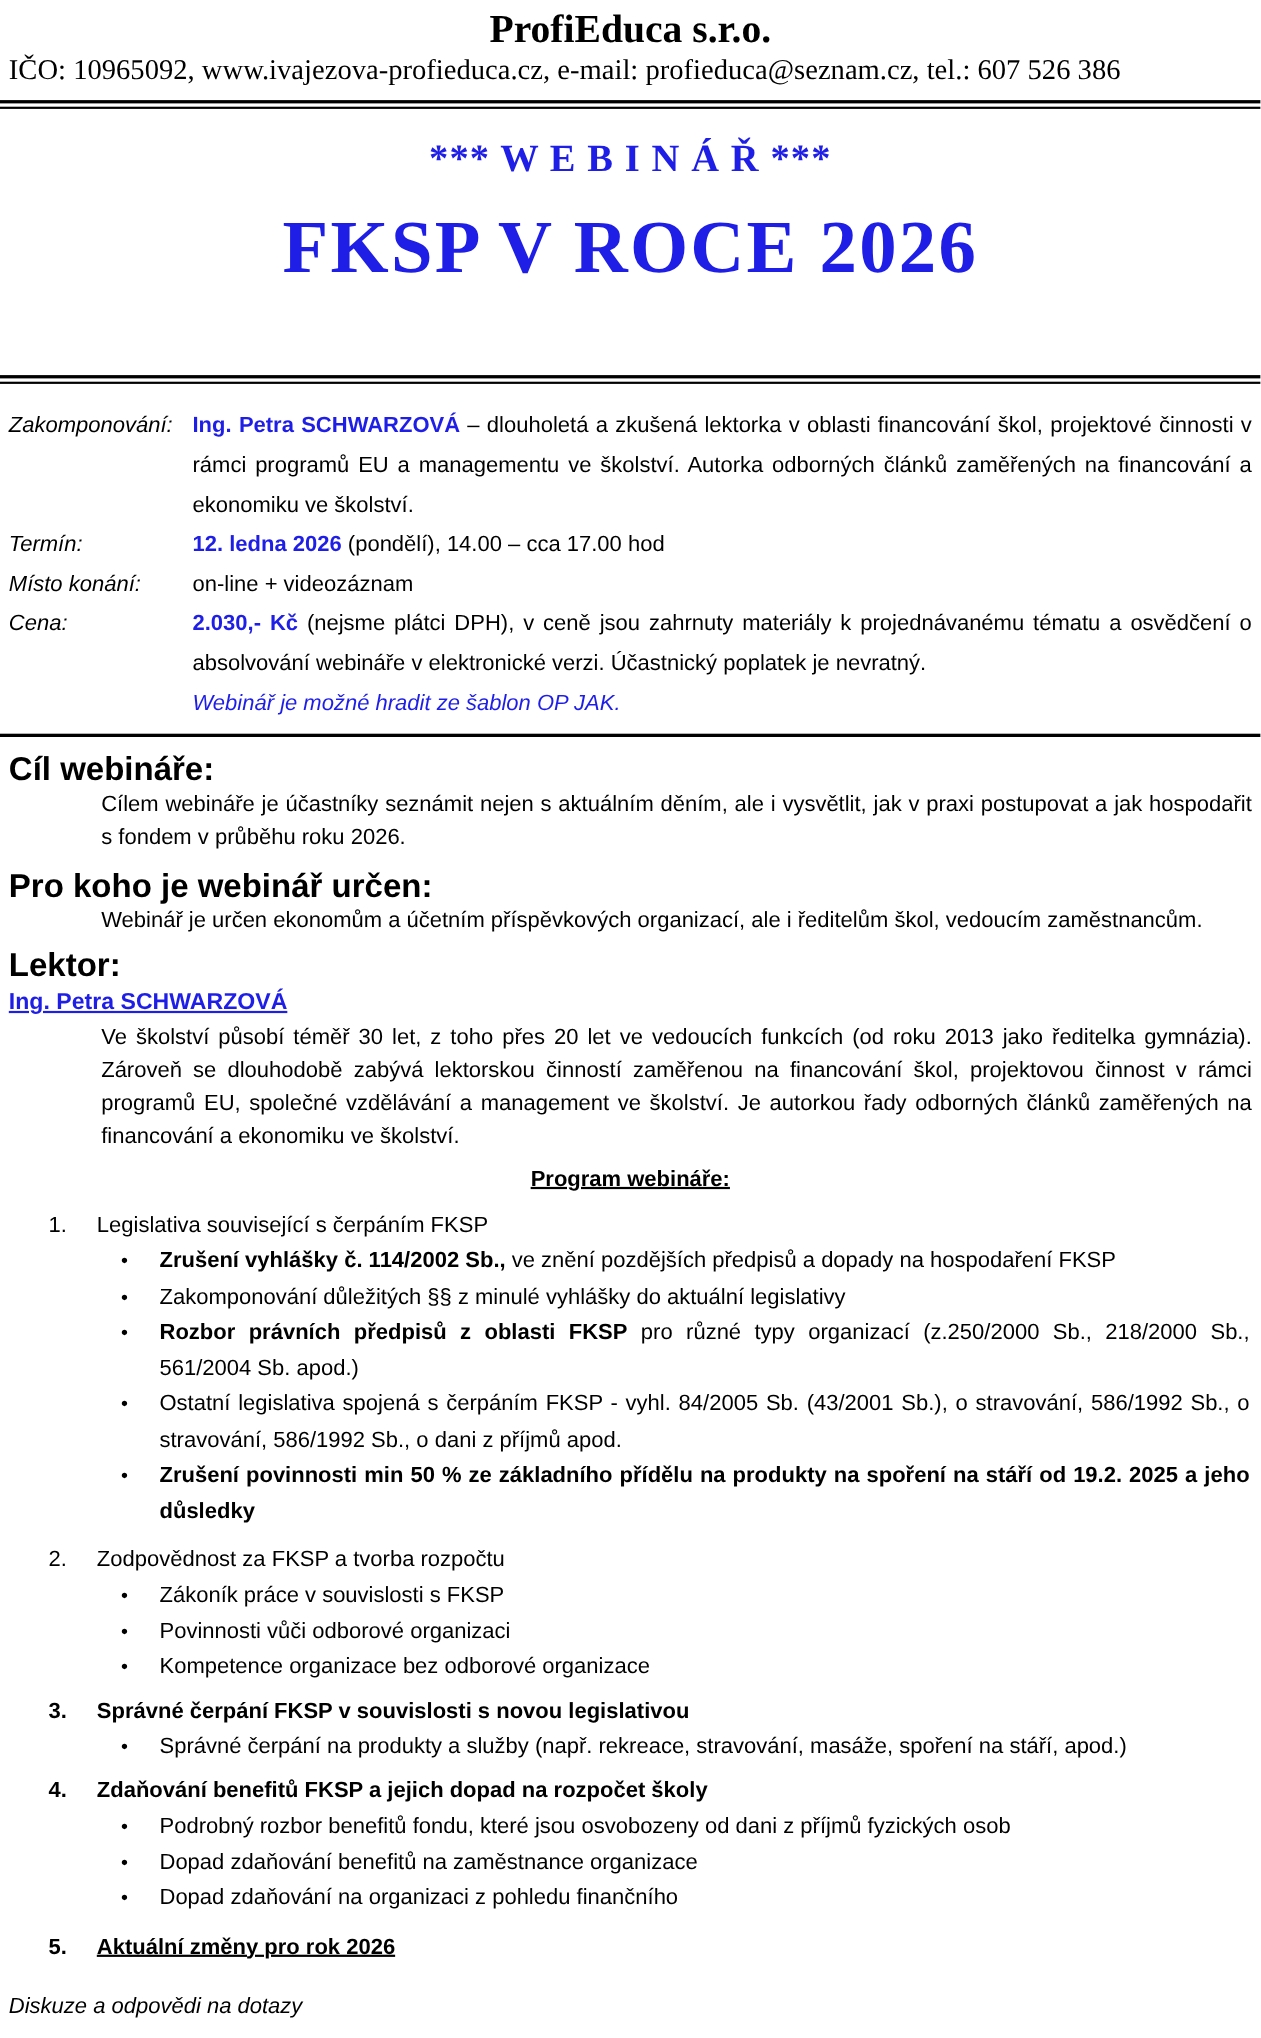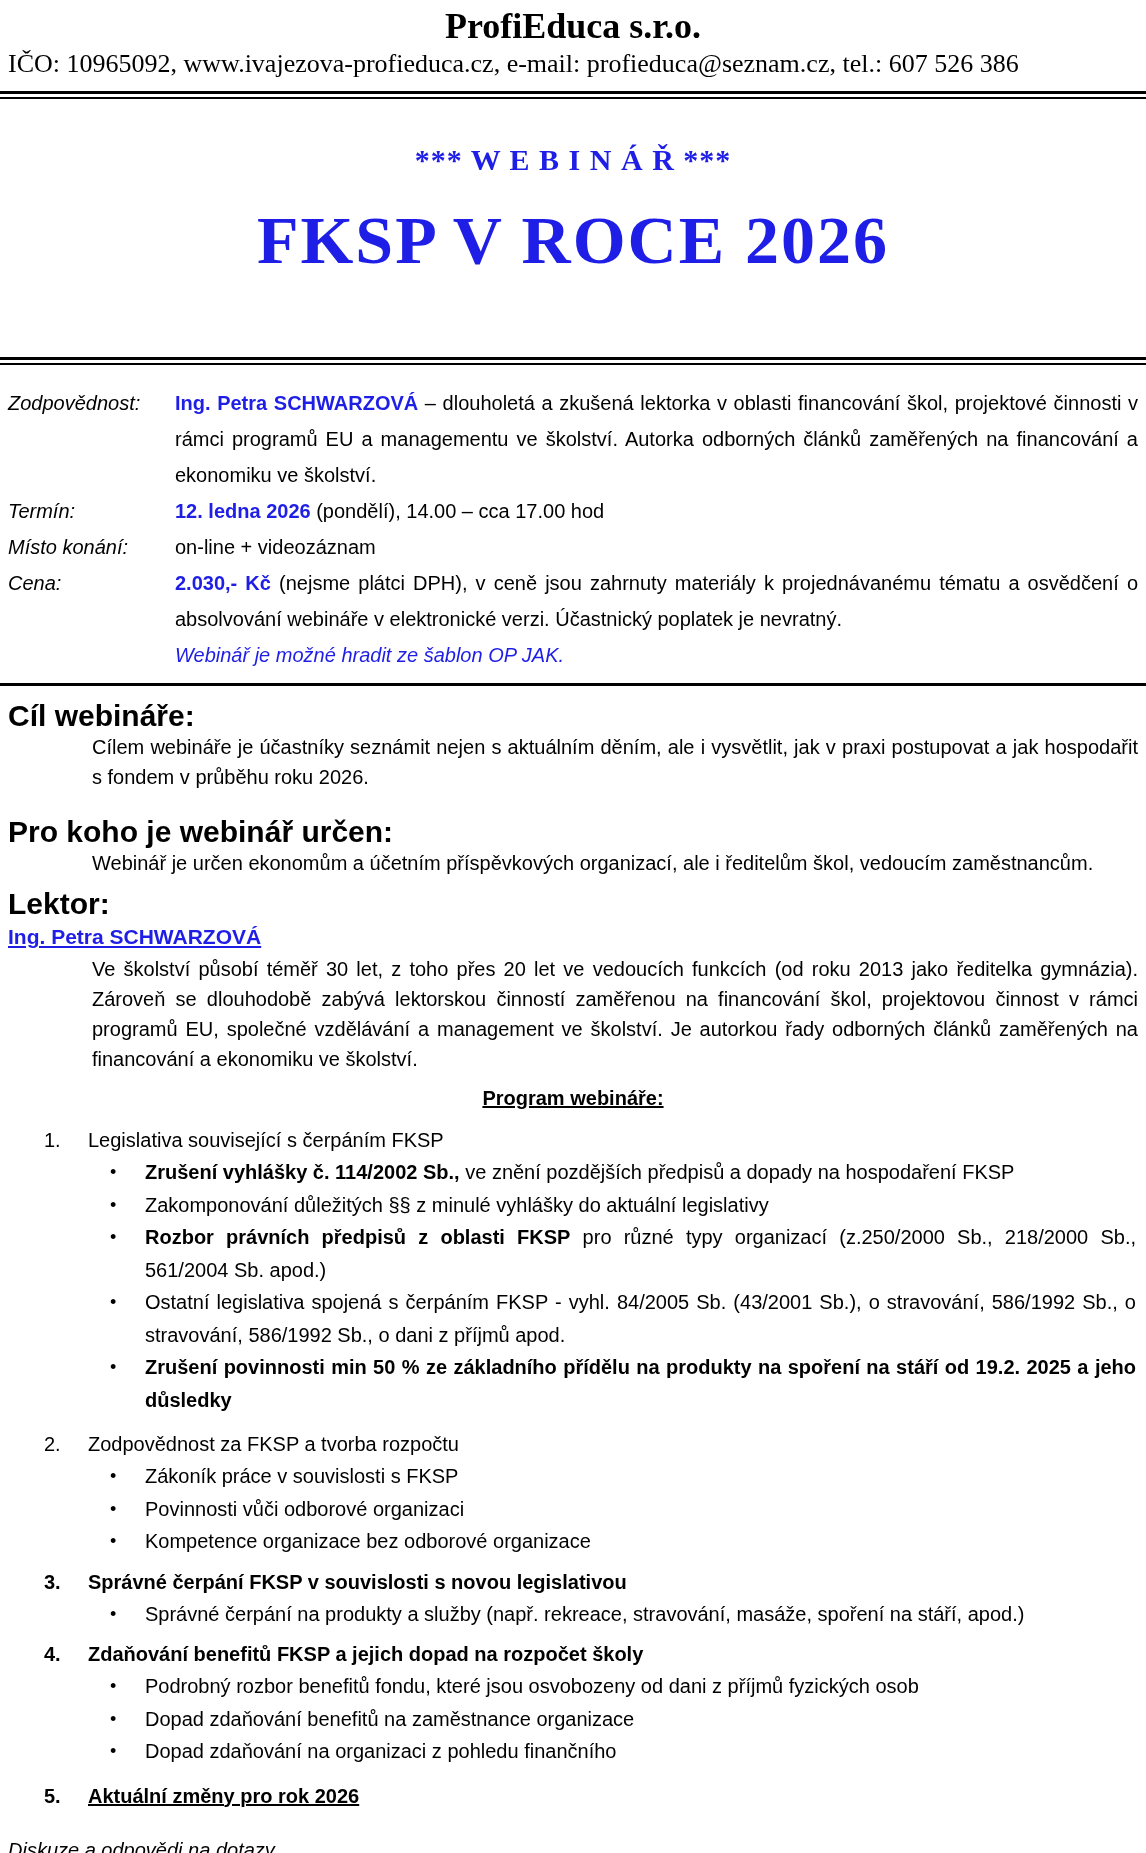--- a/index.html
+++ b/index.html
@@ -14,34 +14,34 @@
   .und   { text-decoration:underline; }
 
   .company { font-family:"Liberation Serif", serif; font-weight:bold; font-size:36px;
              line-height:40px; text-align:center; }
   .contact { font-family:"Liberation Serif", serif; font-size:26px; line-height:36px;
              text-align:left; margin-bottom:9px; white-space:nowrap; }
 
   .rule-double { margin:0 -8px; height:8px; border-top:3px solid #000; border-bottom:2px solid #000; }
   .rule-single { margin:10px -8px 0 -8px; border-top:3px solid #000; }
 
-  .banner { margin-top:44px; text-align:center; font-family:"Liberation Serif", serif;
-            font-weight:bold; font-size:30px; line-height:34px; letter-spacing:1px; color:#1E1EE6; }
+  .banner { margin-top:28px; text-align:center; font-family:"Liberation Serif", serif;
+            font-weight:bold; font-size:35px; line-height:34px; letter-spacing:1px; color:#1E1EE6; }
   .doc-title { margin-top:20px; text-align:center; font-family:"Liberation Serif", serif;
                font-weight:bold; font-size:68px; line-height:86px; letter-spacing:2px; color:#1E1EE6; }
   .rule-title { margin-top:74px; }
 
   .info { margin-top:20px; }
   .info-row { display:grid; grid-template-columns:167px 1fr; }
   .info-label { font-style:italic; line-height:36px; }
   .info-value { line-height:36px; text-align:justify; }
   .info-note  { line-height:36px; color:#1E1EE6; font-style:italic; }
 
   .sec-h { font-weight:bold; line-height:28px; }
-  .mt16 { margin-top:16px; } .mt14 { margin-top:26px; } .mt12 { margin-top:12px; }
+  .mt16 { margin-top:16px; } .mt14 { margin-top:16px; } .mt12 { margin-top:12px; }
   .sec-p { margin:2px 0 0 84px; line-height:30px; text-align:justify; }
   .lect-name { margin:4px 0 0 0; font-size:21px; line-height:30px; }
 
   .prog-head { margin-top:10px; font-weight:bold; text-decoration:underline; line-height:28px;text-align:center; }
 
   .pitem { margin-top:12px; }
   .pitem.tight { margin-top:8px; }
   .pitem-head { display:grid; grid-template-columns:44px 1fr; padding-left:36px; line-height:32px; }
   .pitem-head .num { }
   .pitem.b3 .ptitle, .pitem.b4 .ptitle { font-weight:bold; }
@@ -66,21 +66,21 @@
 
   <div class="banner">*** W E B I N Á Ř ***</div>
 
   <div class="doc-title">FKSP V ROCE 2026</div>
 
   <div class="rule-double rule-title"></div>
 
   <div class="info">
 
     <div class="info-row">
-      <div class="info-label">Zodpovědnost:</div>
+      <div class="info-label">Zakomponování:</div>
       <div class="info-value">
         <span class="blue bold">Ing. Petra SCHWARZOVÁ</span><span> – dlouholetá a zkušená lektorka v oblasti financování škol, projektové činnosti v rámci programů EU a managementu ve školství. Autorka odborných článků zaměřených na financování a ekonomiku ve školství.</span>
       </div>
     </div>
 
     <div class="info-row">
       <div class="info-label">Termín:</div>
       <div class="info-value">
         <span class="blue bold">12. ledna 2026</span><span> (pondělí), 14.00 – cca 17.00 hod</span>
       </div>

